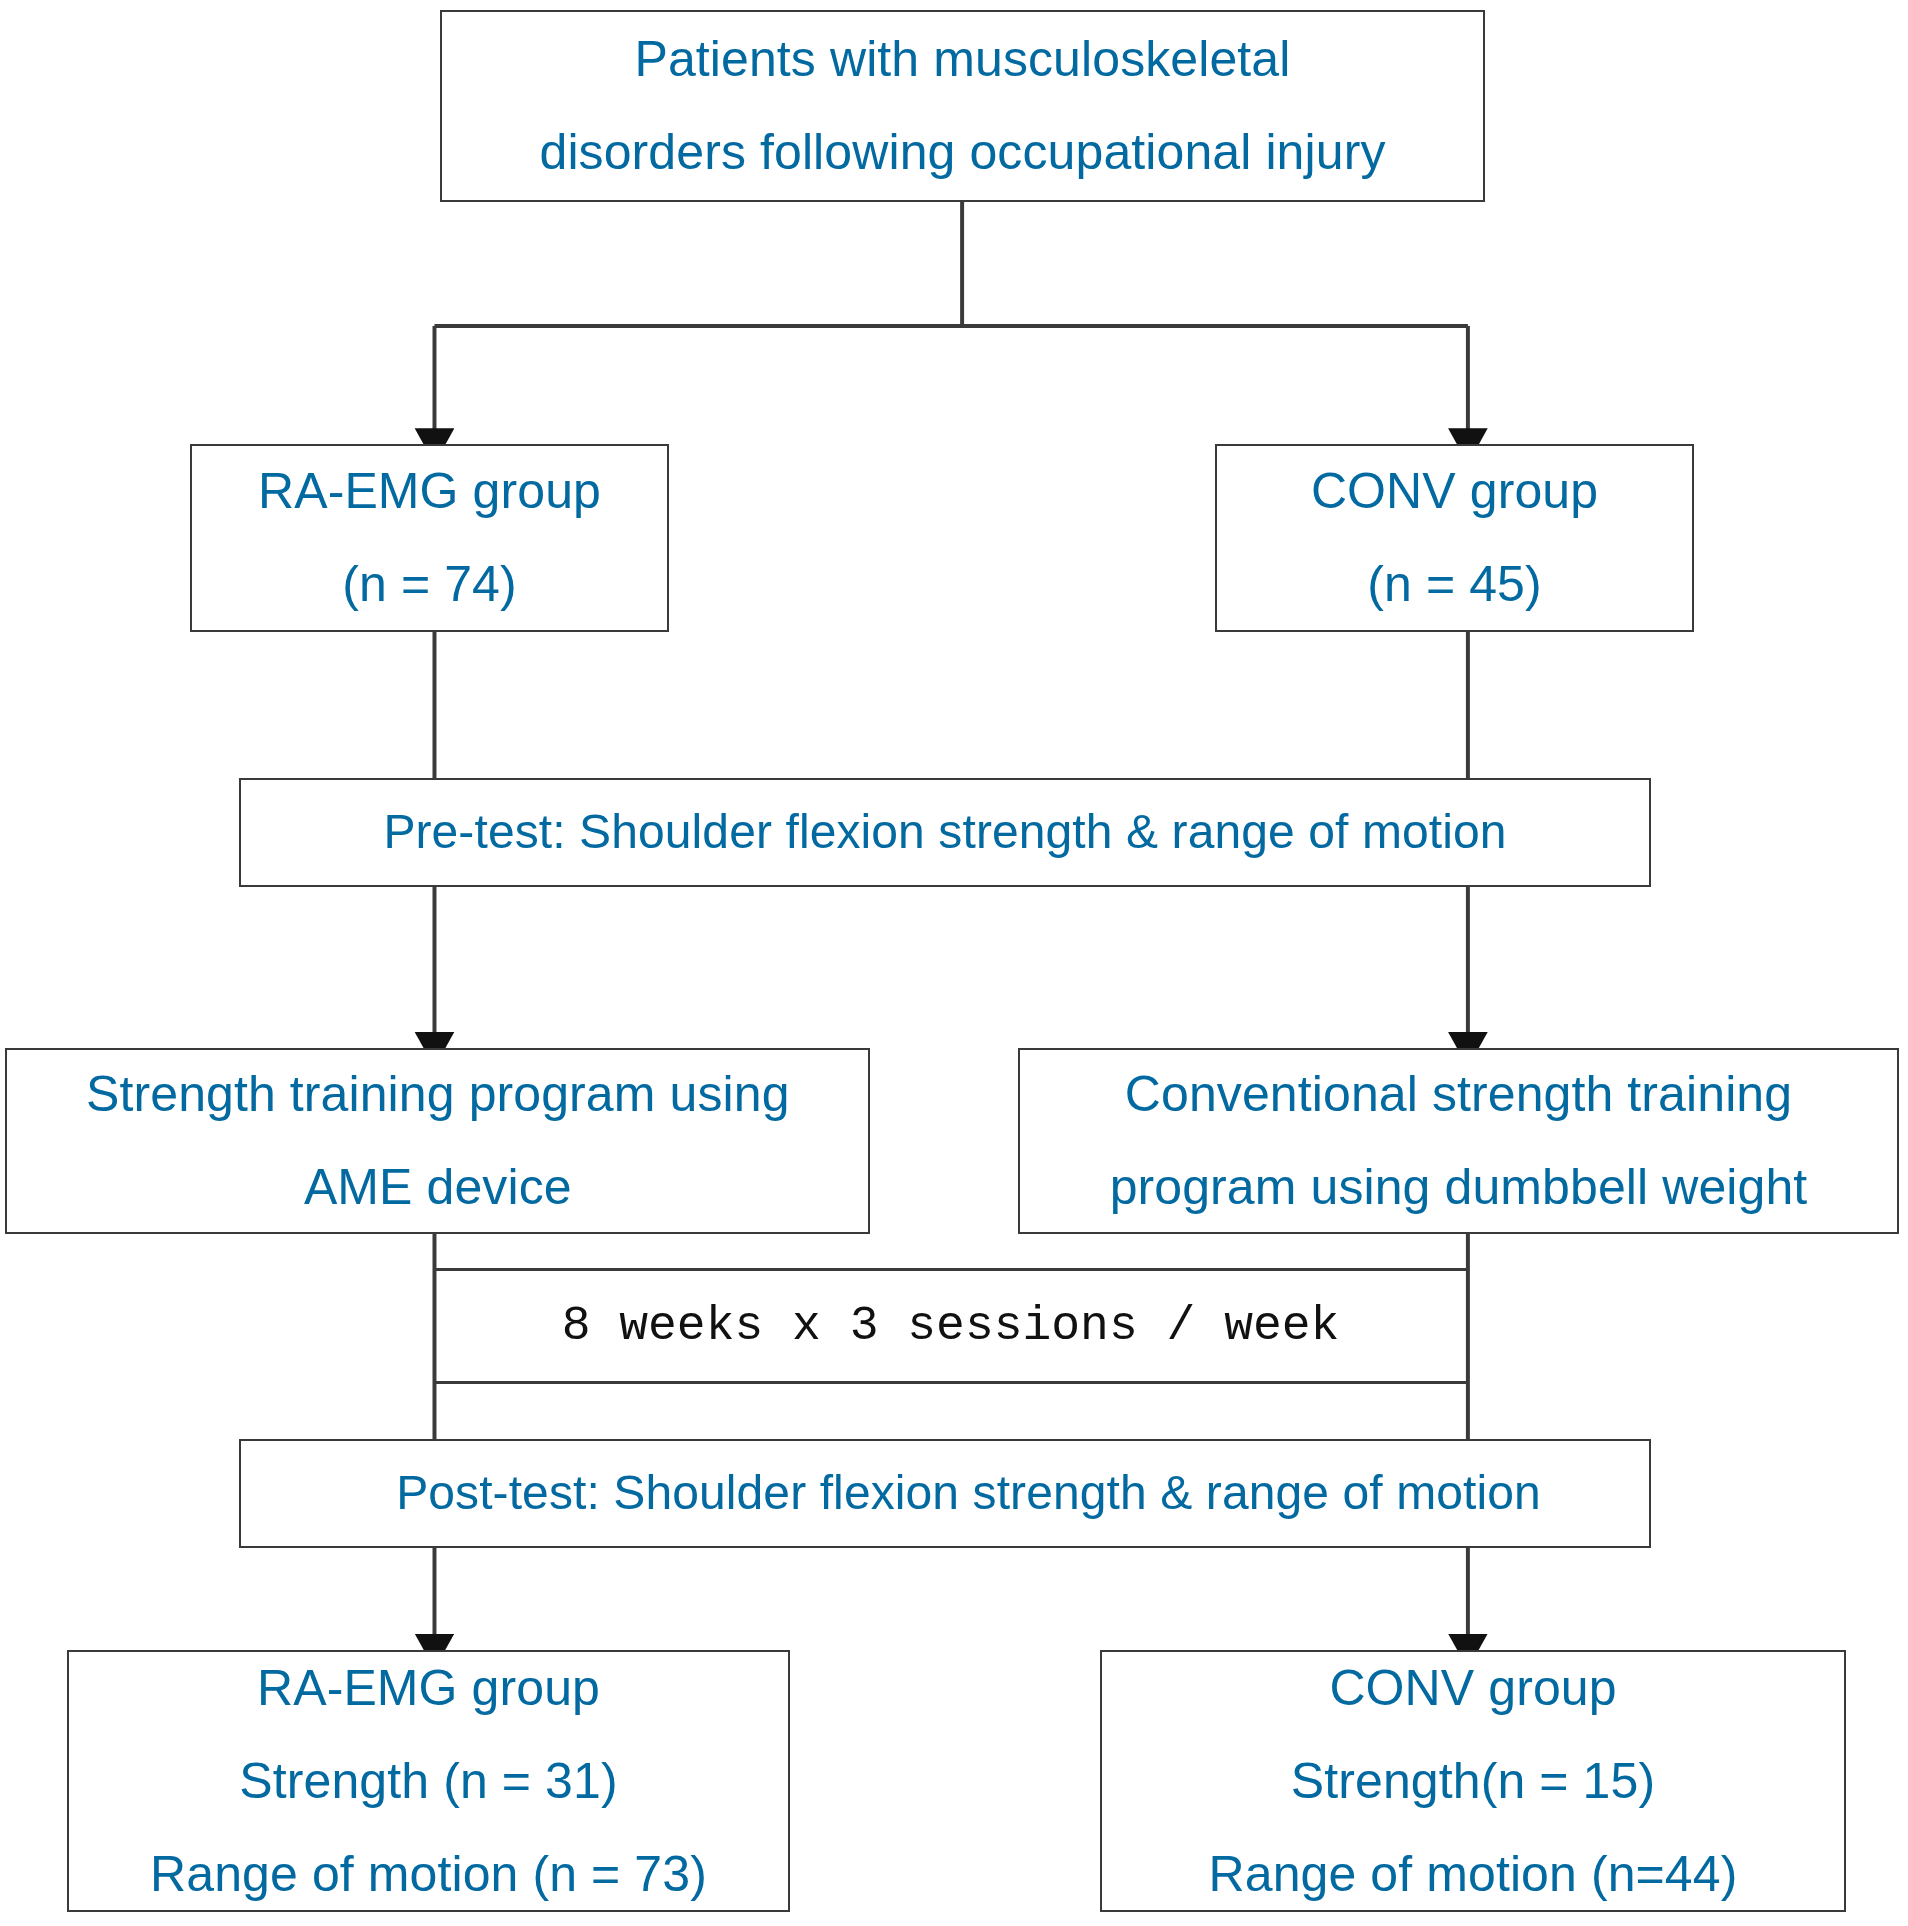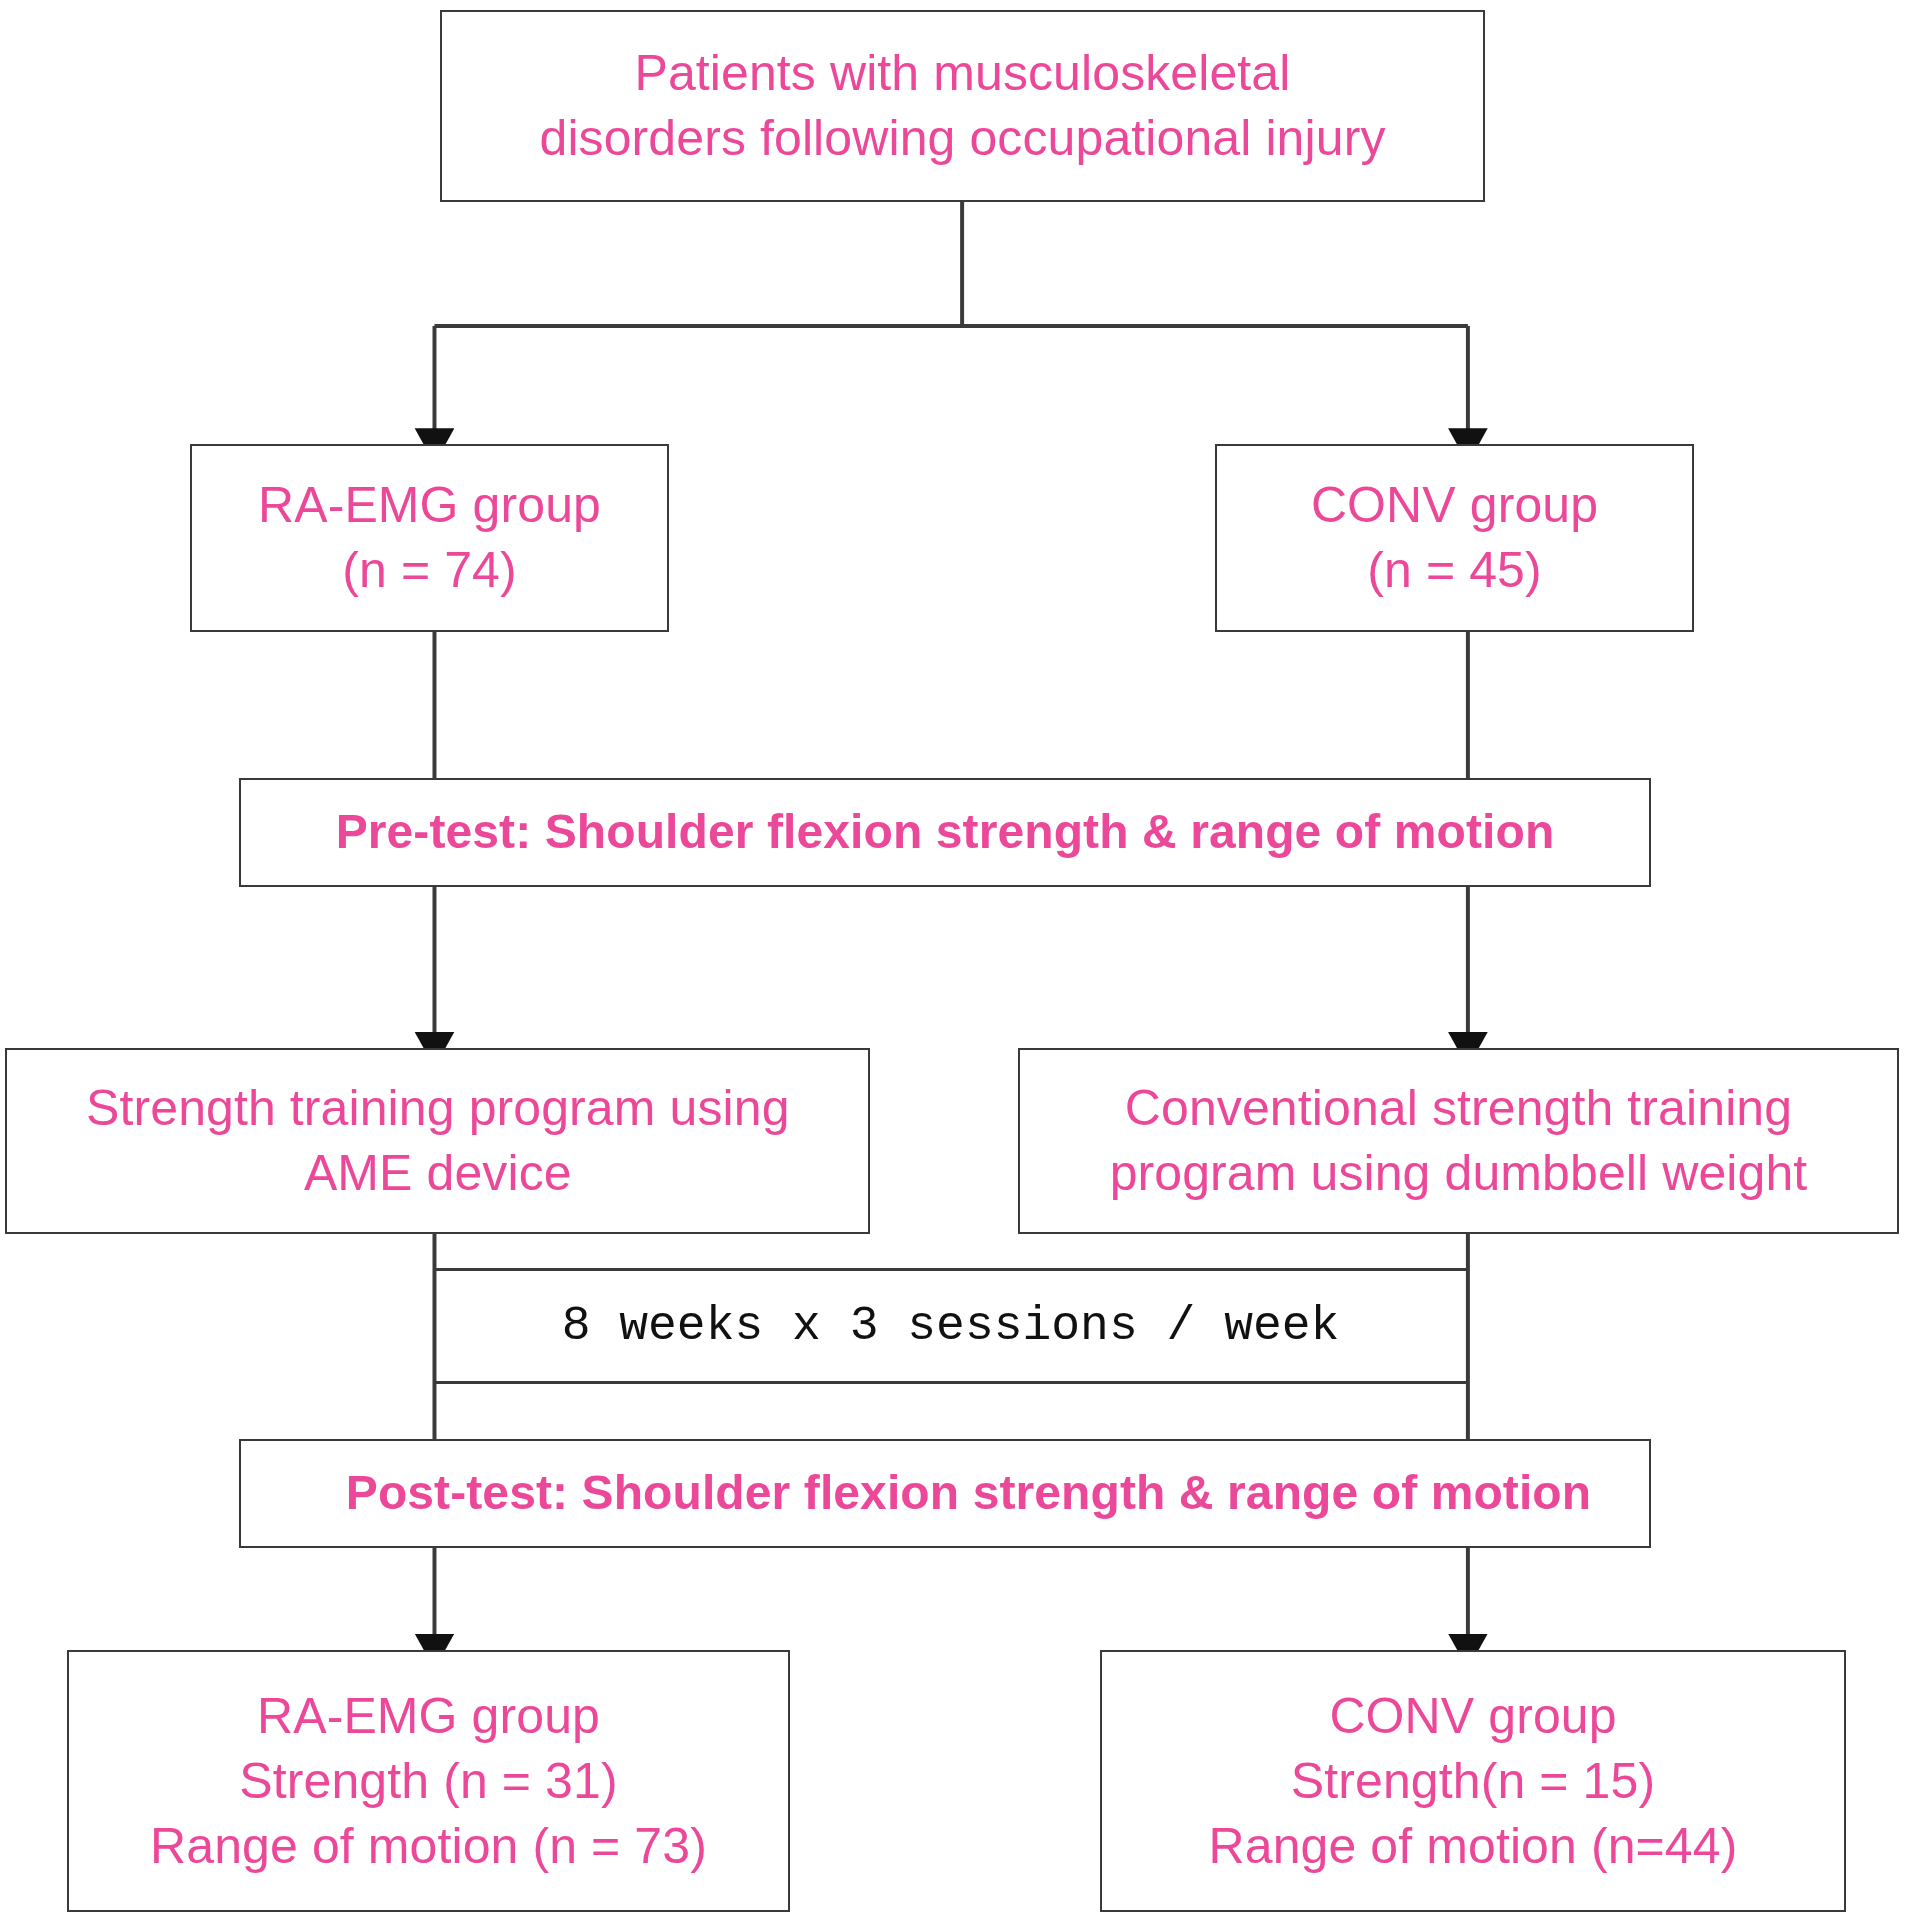--- a/index.html
+++ b/index.html
@@ -27,30 +27,31 @@
   .node {
     position: absolute;
     box-sizing: border-box;
     border: 2.6px solid #3a3a3a;
     background: #ffffff;
     display: flex;
     flex-direction: column;
     align-items: center;
     justify-content: center;
     text-align: center;
-    color: #ec4899;
+    color: #0369a1;
     line-height: 1.30;
     letter-spacing: 0.1px;
+    gap: 28px;
   }
   .node .line {
     display: block;
     white-space: nowrap;
   }
   .fs-big  { font-size: 50px; }
-  .fs-mid  { font-size: 48px; font-weight: bold; }
+  .fs-mid  { font-size: 48px; }
   .fs-band { font-size: 48px; }
   .band {
     position: absolute;
     box-sizing: border-box;
     border-top: 3.3px solid #3a3a3a;
     border-bottom: 3.3px solid #3a3a3a;
     background: transparent;
     display: flex;
     align-items: center;
     justify-content: center;

